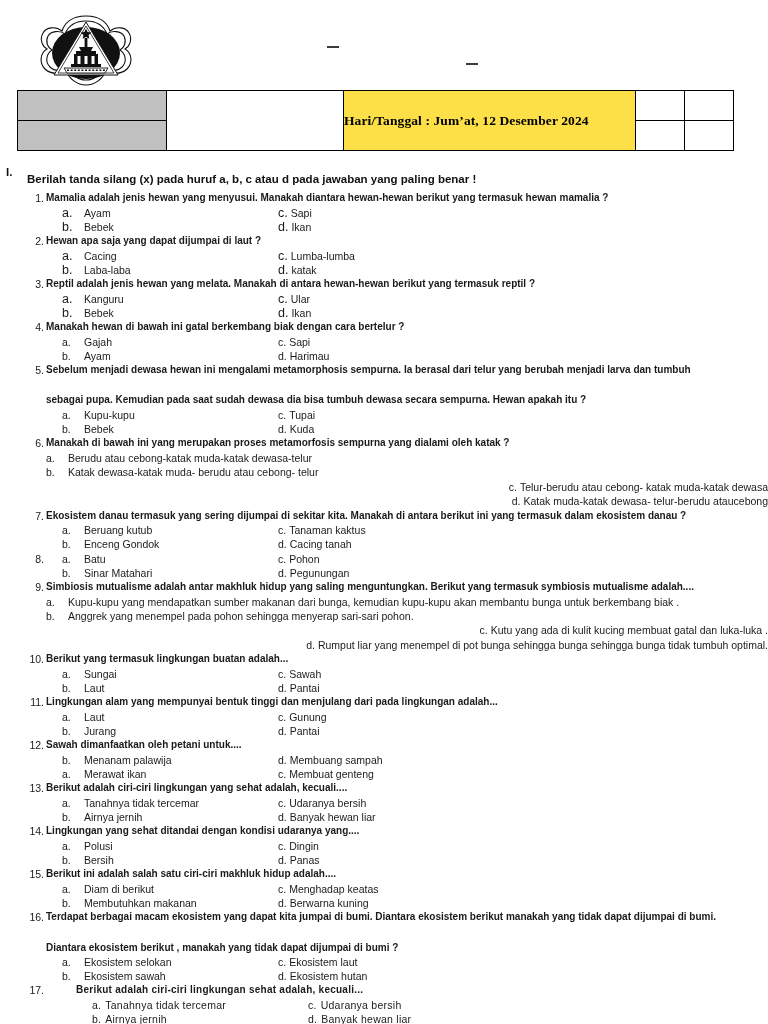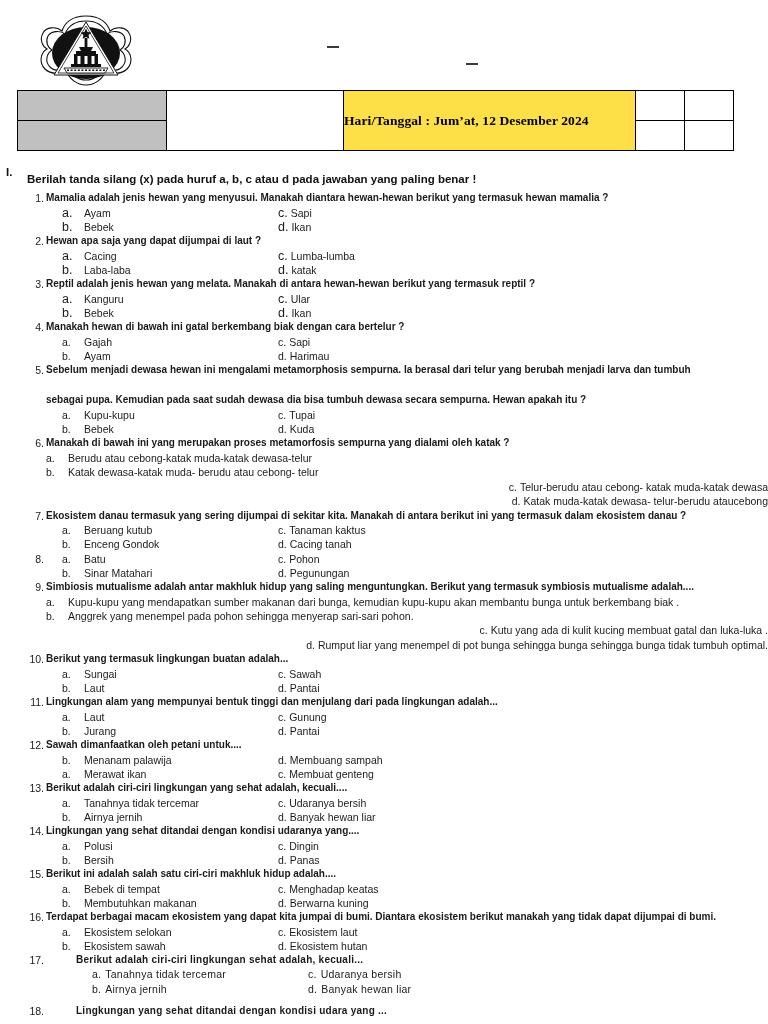--- a/index.html
+++ b/index.html
@@ -437,32 +437,32 @@
             <div class="opt opt-b"><span class="ol">b.</span><span>Bersih</span></div>
             <div class="opt opt-d"><span class="ol">d.</span><span>Panas</span></div>
           </div>
         </div>
       </div>
       <div class="q">
         <span class="q-num">15.</span>
         <div class="q-text"><span>Berikut ini adalah salah satu ciri-ciri   makhluk hidup adalah....</span></div>
         <div class="opts">
           <div class="opt-row">
-            <div class="opt opt-a"><span class="ol">a.</span><span>Bebek di tempat</span></div>
+            <div class="opt opt-a"><span class="ol">a.</span><span>Diam di berikut</span></div>
             <div class="opt opt-c"><span class="ol">c.</span><span>Menghadap keatas</span></div>
           </div>
           <div class="opt-row">
             <div class="opt opt-b"><span class="ol">b.</span><span>Membutuhkan makanan</span></div>
             <div class="opt opt-d"><span class="ol">d.</span><span>Berwarna kuning</span></div>
           </div>
         </div>
       </div>
       <div class="q">
         <span class="q-num">16.</span>
-        <div class="q-text"><span>Terdapat berbagai macam ekosistem yang dapat kita jumpai di bumi. Diantara ekosistem berikut manakah yang tidak dapat dijumpai di bumi.</span></div>
+        <div class="q-text"><span>Terdapat berbagai macam ekosistem yang dapat kita jumpai di bumi. Diantara ekosistem berikut manakah yang tidak dapat dijumpai di bumi.</span><span class="line2">Diantara ekosistem berikut , manakah yang tidak dapat dijumpai di bumi ?</span></div>
         <div class="opts">
           <div class="opt-row">
             <div class="opt opt-a"><span class="ol">a.</span><span>Ekosistem selokan</span></div>
             <div class="opt opt-c"><span class="ol">c.</span><span>Ekosistem laut</span></div>
           </div>
           <div class="opt-row">
             <div class="opt opt-b"><span class="ol">b.</span><span>Ekosistem sawah</span></div>
             <div class="opt opt-d"><span class="ol">d.</span><span>Ekosistem hutan</span></div>
           </div>
         </div>

